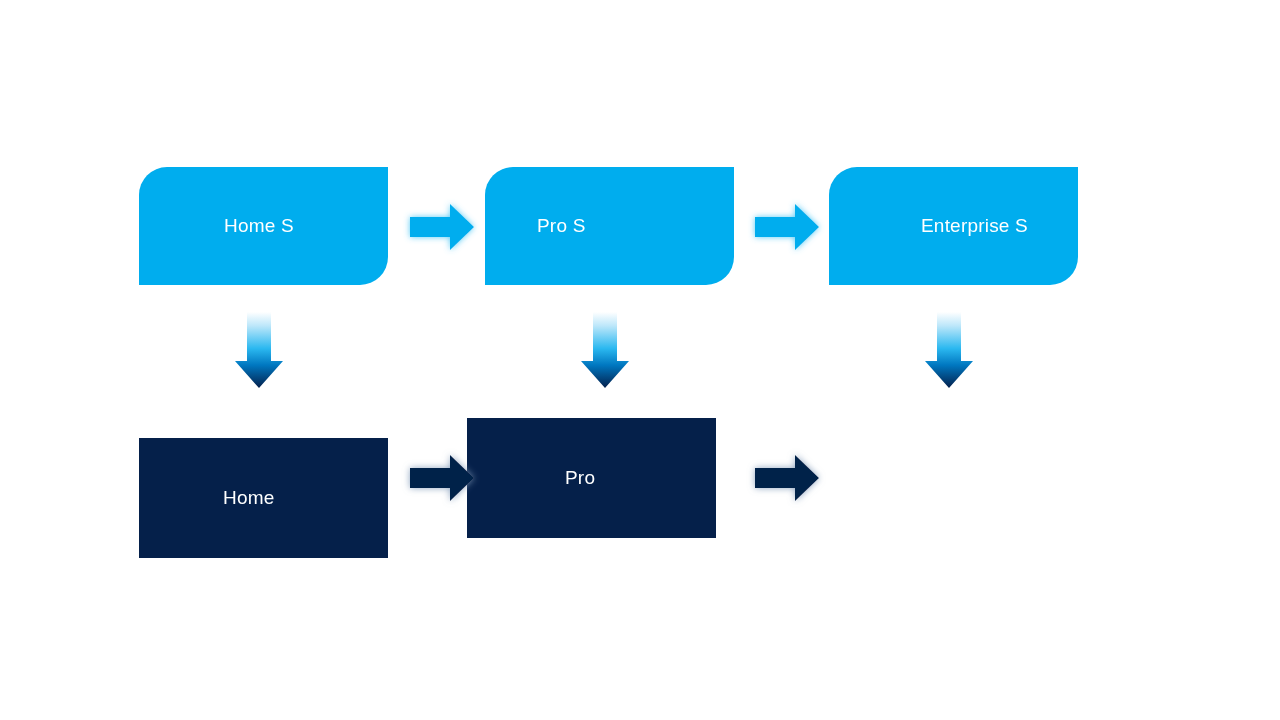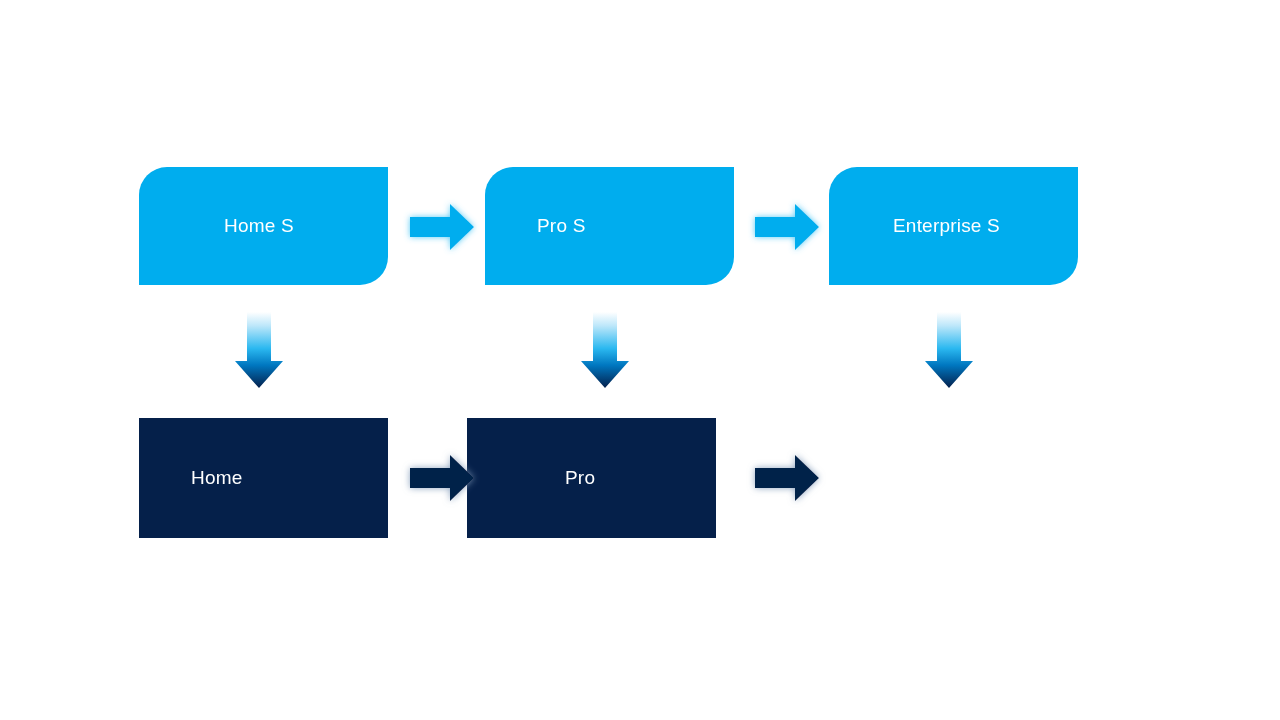--- a/index.html
+++ b/index.html
@@ -84,25 +84,25 @@
 <div id="canvas">
 
   <div class="node node-blue" style="left:139px; top:167px; width:249px; height:118px; padding-left:85px;">
     <span class="node-label">Home S</span>
   </div>
 
   <div class="node node-blue" style="left:485px; top:167px; width:249px; height:118px; padding-left:52px;">
     <span class="node-label">Pro S</span>
   </div>
 
-  <div class="node node-blue" style="left:829px; top:167px; width:249px; height:118px; padding-left:64px;">
+  <div class="node node-blue" style="left:829px; top:167px; width:249px; height:118px; padding-left:92px;">
     <span class="node-label">Enterprise S</span>
   </div>
 
-  <div class="node node-navy" style="left:139px; top:418px; width:249px; height:120px; padding-left:52px;">
+  <div class="node node-navy" style="left:139px; top:438px; width:249px; height:120px; padding-left:84px;">
     <span class="node-label">Home</span>
   </div>
 
   <div class="node node-navy" style="left:467px; top:418px; width:249px; height:120px; padding-left:98px;">
     <span class="node-label">Pro</span>
   </div>
 
 
   <div class="h-arrow" style="left:406px; top:199px;">
     <svg viewBox="0 0 72 56" xmlns="http://www.w3.org/2000/svg">

